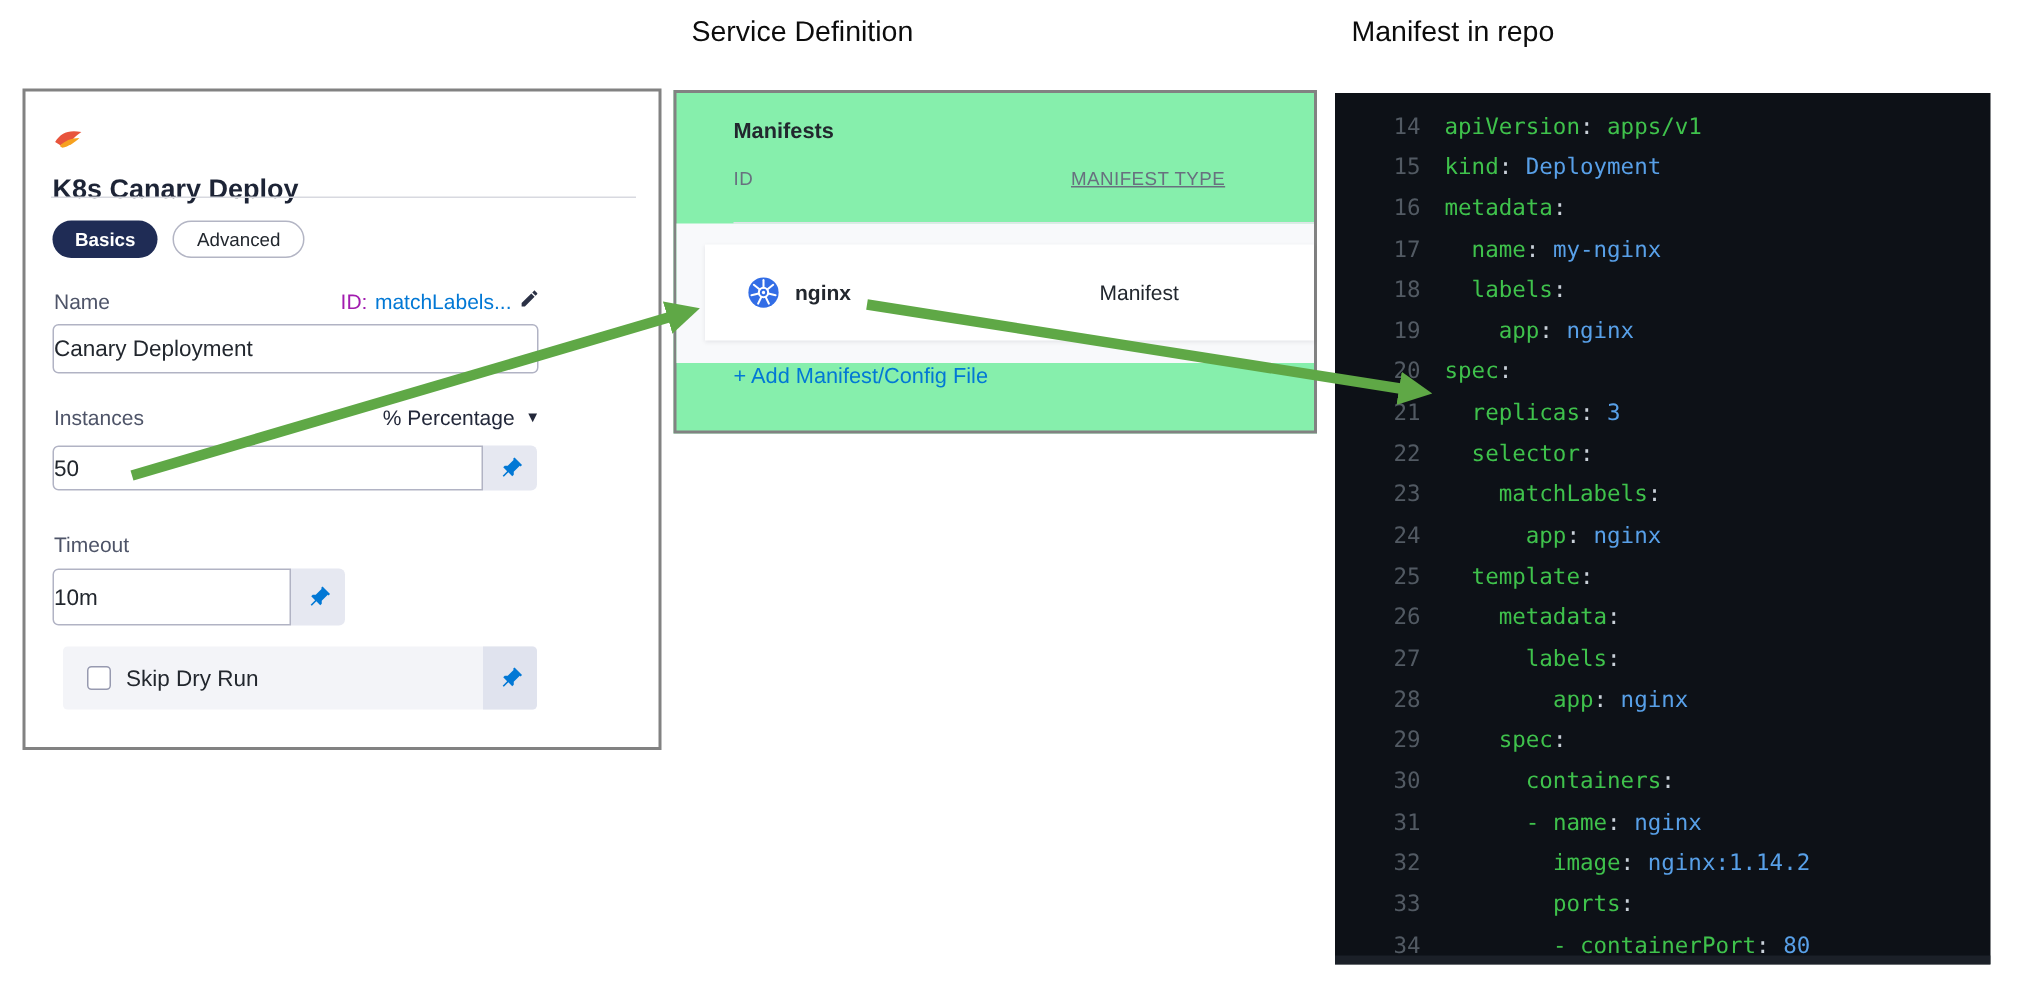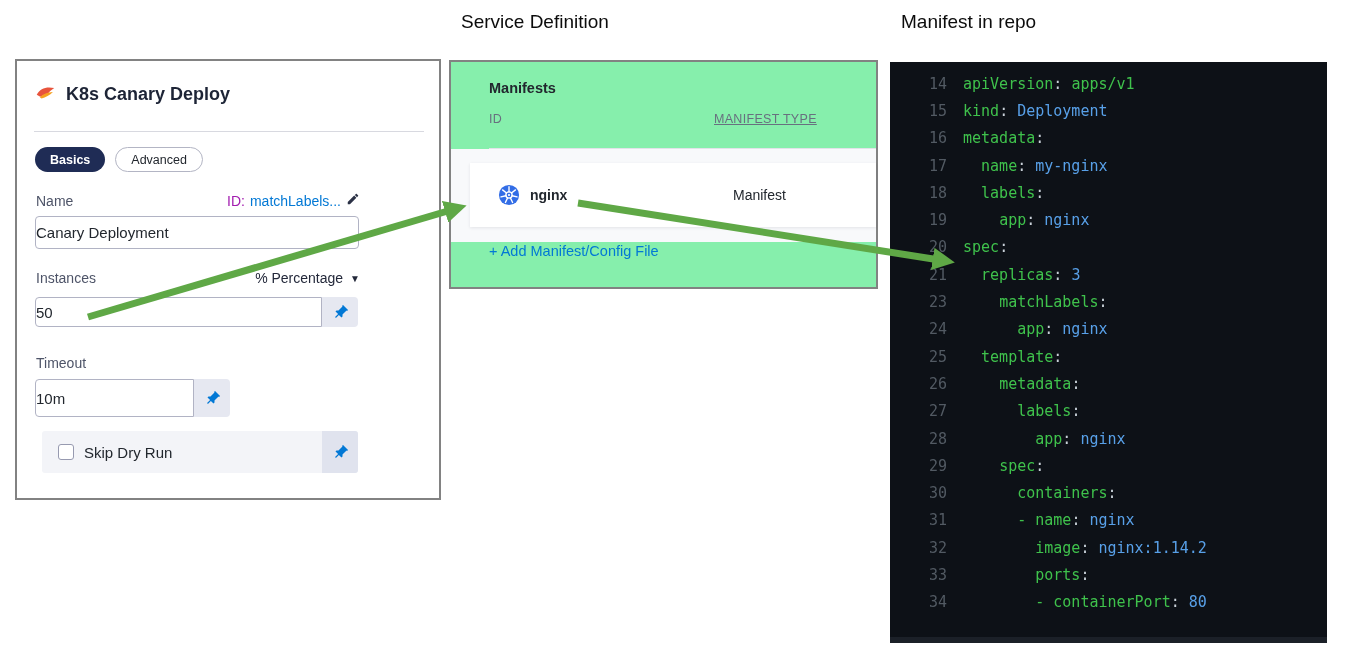--- a/index.html
+++ b/index.html
@@ -7,21 +7,21 @@
   body { font-family:"Liberation Sans", sans-serif; width:1346px; height:659px; position:relative; overflow:hidden; }
 
   .page-heading { position:absolute; font-size:19px; color:#0c0c0c; font-weight:400; }
   #heading-left   { left:25px;  top:28px;margin-top:43px; }
   #heading-middle { left:461px; top:11px; }
   #heading-right  { left:901px; top:11px; }
 
   
   .panel-canary { position:absolute; left:15px; top:59px; width:426px; height:441px;
                   background:#fff; border:2px solid #828282; }
-  .cs-titlerow { position:absolute; left:18px; top:22px; display:flex; align-items:flex-end; gap:10px; }
+  .cs-titlerow { position:absolute; left:18px; top:22px; display:flex; align-items:flex-start; gap:10px;flex-direction:column; }
   .cs-title { font-size:18px; font-weight:700; color:#1d2436; }
   .cs-divider { position:absolute; left:17px; right:15px; top:70px; height:1px; background:#d8d9e0; }
   .pill { display:inline-flex; align-items:center; justify-content:center; height:25px; padding:0 15px;
           border-radius:13px; font-size:12.5px; font-weight:700; cursor:pointer; }
   .pill-row { position:absolute; left:18px; top:86px; display:flex; gap:10px; }
   .pill-active { background:var(--pill-navy); color:#ffffff; }
   .pill-inactive { background:#fff; color:#22272e; border:1px solid #b3b5c4; font-weight:400; }
   .label-row { position:absolute; left:19px; width:324px; display:flex; justify-content:space-between; align-items:center; }
   .field-label { font-size:14px; color:#4e5468; }
   .id-cluster { display:flex; align-items:center; gap:5px; font-size:14px; }
@@ -188,20 +188,21 @@
 <div class="panel-code">
   <div class="code-lines">
       <div class="code-line"><span class="ln">14</span><span class="ct"><span class="tok-key">apiVersion</span><span class="tok-colon">:</span> <span class="tok-key">apps/v1</span></span></div>
       <div class="code-line"><span class="ln">15</span><span class="ct"><span class="tok-key">kind</span><span class="tok-colon">:</span> <span class="tok-val">Deployment</span></span></div>
       <div class="code-line"><span class="ln">16</span><span class="ct"><span class="tok-key">metadata</span><span class="tok-colon">:</span></span></div>
       <div class="code-line"><span class="ln">17</span><span class="ct">  <span class="tok-key">name</span><span class="tok-colon">:</span> <span class="tok-val">my-nginx</span></span></div>
       <div class="code-line"><span class="ln">18</span><span class="ct">  <span class="tok-key">labels</span><span class="tok-colon">:</span></span></div>
       <div class="code-line"><span class="ln">19</span><span class="ct">    <span class="tok-key">app</span><span class="tok-colon">:</span> <span class="tok-val">nginx</span></span></div>
       <div class="code-line"><span class="ln">20</span><span class="ct"><span class="tok-key">spec</span><span class="tok-colon">:</span></span></div>
       <div class="code-line"><span class="ln">21</span><span class="ct">  <span class="tok-key">replicas</span><span class="tok-colon">:</span> <span class="tok-val">3</span></span></div>
+      <div class="code-line"><span class="ln">22</span><span class="ct">  <span class="tok-key">selector</span><span class="tok-colon">:</span></span></div>
       <div class="code-line"><span class="ln">23</span><span class="ct">    <span class="tok-key">matchLabels</span><span class="tok-colon">:</span></span></div>
       <div class="code-line"><span class="ln">24</span><span class="ct">      <span class="tok-key">app</span><span class="tok-colon">:</span> <span class="tok-val">nginx</span></span></div>
       <div class="code-line"><span class="ln">25</span><span class="ct">  <span class="tok-key">template</span><span class="tok-colon">:</span></span></div>
       <div class="code-line"><span class="ln">26</span><span class="ct">    <span class="tok-key">metadata</span><span class="tok-colon">:</span></span></div>
       <div class="code-line"><span class="ln">27</span><span class="ct">      <span class="tok-key">labels</span><span class="tok-colon">:</span></span></div>
       <div class="code-line"><span class="ln">28</span><span class="ct">        <span class="tok-key">app</span><span class="tok-colon">:</span> <span class="tok-val">nginx</span></span></div>
       <div class="code-line"><span class="ln">29</span><span class="ct">    <span class="tok-key">spec</span><span class="tok-colon">:</span></span></div>
       <div class="code-line"><span class="ln">30</span><span class="ct">      <span class="tok-key">containers</span><span class="tok-colon">:</span></span></div>
       <div class="code-line"><span class="ln">31</span><span class="ct">      <span class="tok-key">- </span><span class="tok-key">name</span><span class="tok-colon">:</span> <span class="tok-val">nginx</span></span></div>
       <div class="code-line"><span class="ln">32</span><span class="ct">        <span class="tok-key">image</span><span class="tok-colon">:</span> <span class="tok-val">nginx:1.14.2</span></span></div>

